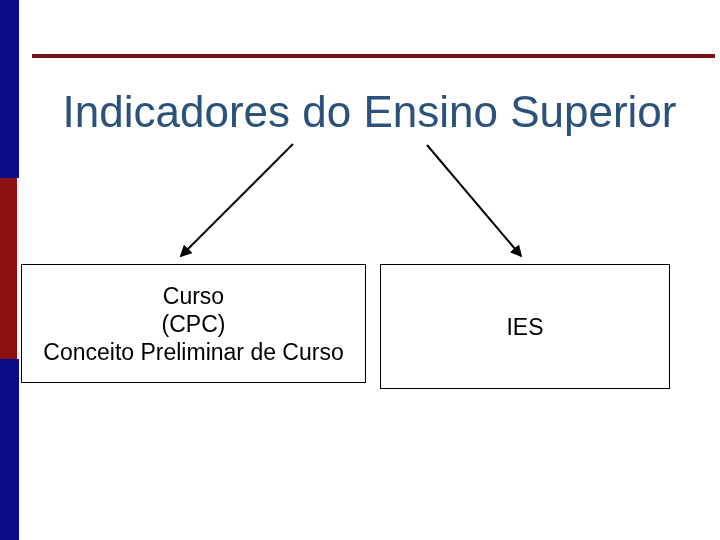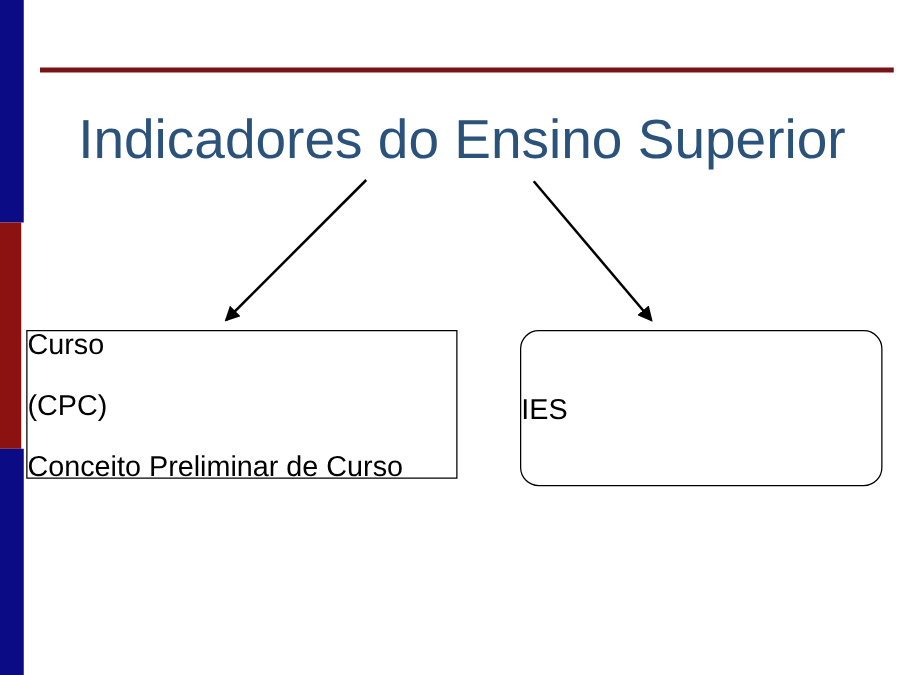--- a/index.html
+++ b/index.html
@@ -53,27 +53,27 @@
 
   
   .box {
     position: absolute;
     box-sizing: border-box;
     border: 1px solid var(--c-box_border);
     background: var(--c-background, #fff);
     display: flex;
     flex-direction: column;
     justify-content: center;
+    text-align: center;
     font-size: 23px;
     line-height: 28px;
     color: var(--c-box_text);
-    gap: 21px;
   }
   .box-cpc { left: 21px;  top: 264px; width: 345px; height: 119px; }
-  .box-igc { left: 416px; top: 264px; width: 290px; height: 125px; border-radius: 15px; }
+  .box-igc { left: 380px; top: 264px; width: 290px; height: 125px; }
 </style>
 </head>
 <body>
 
 <div id="slide">
 
   <div class="bar bar-top"></div>
   <div class="bar bar-middle"></div>
   <div class="bar bar-bottom"></div>
 

